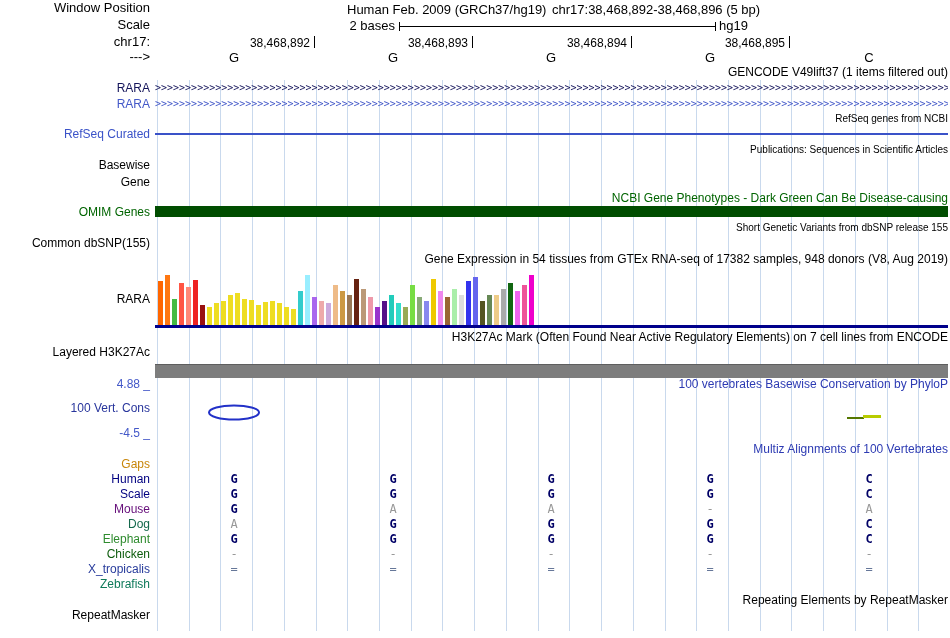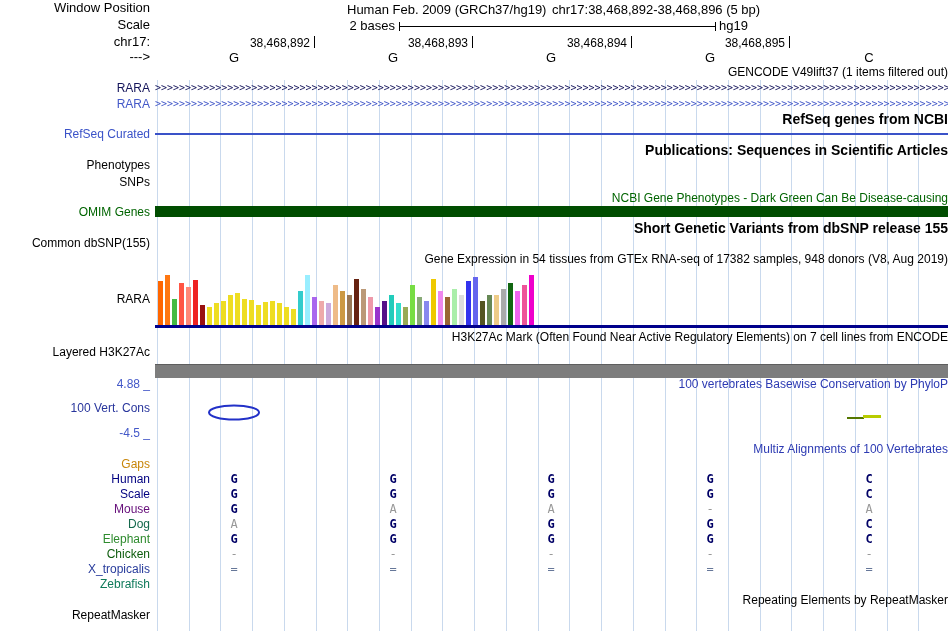--- a/index.html
+++ b/index.html
@@ -3,21 +3,21 @@
 <meta charset="utf-8">
 <style>
   html,body{margin:0;padding:0;background:#fff;}
   #browser{position:relative;width:950px;height:631px;background:#fff;overflow:hidden;
            font-family:"Liberation Sans",sans-serif;color:#000;}
   .lbl{position:absolute;left:0;width:150px;text-align:right;font-size:12px;line-height:14px;
        white-space:nowrap;color:#000;}
   .hlbl{font-size:13px;}
   .ct{position:absolute;left:155px;width:793px;text-align:right;font-size:12px;line-height:14px;
       white-space:nowrap;color:#000;}
-  .ct.small{font-size:14px;line-height:12px;font-weight:bold;}
+  .ct.small{font-size:10px;line-height:12px;}
   .blue{color:#2d3bb3;}
   .green{color:#006400;}
   .htext{position:absolute;font-size:13px;white-space:nowrap;}
   #grid{position:absolute;left:155px;top:80px;width:793px;height:558px;
         background:repeating-linear-gradient(90deg,transparent 0px,transparent 2px,#c9d9ed 2px,#c9d9ed 3px,transparent 3px,transparent 31.72px);}
   .coordlbl{position:absolute;text-align:right;font-size:12px;color:#000;}
   .tick{position:absolute;width:1px;height:12px;background:#000;}
   .baseletter{position:absolute;width:20px;text-align:center;font-size:13px;color:#000;}
   .arrowrow{position:absolute;left:155px;width:793px;height:11px;overflow:hidden;
             font:10px "DejaVu Sans Mono",monospace;line-height:11px;white-space:nowrap;}
@@ -55,22 +55,22 @@
 
   <div class="ct" style="top:65px">GENCODE V49lift37 (1 items filtered out)</div>
   <div class="lbl" style="top:81px;color:#14145a">RARA</div>
   <div class="lbl" style="top:97px;color:#4358c8">RARA</div>
 
   <div class="ct small" style="top:113px">RefSeq genes from NCBI</div>
   <div class="lbl" style="top:127px;color:#3a52c8">RefSeq Curated</div>
   <div id="refseqline"></div>
 
   <div class="ct small" style="top:144px">Publications: Sequences in Scientific Articles</div>
-  <div class="lbl" style="top:158px">Phenotypes</div>
-  <div class="lbl" style="top:175px">SNPs</div>
+  <div class="lbl" style="top:158px">Basewise</div>
+  <div class="lbl" style="top:175px">Gene</div>
 
   <div class="ct green" style="top:191px">NCBI Gene Phenotypes - Dark Green Can Be Disease-causing</div>
   <div class="lbl green" style="top:205px">OMIM Genes</div>
   <div id="omimbar"></div>
 
   <div class="ct small" style="top:222px">Short Genetic Variants from dbSNP release 155</div>
   <div class="lbl" style="top:236px">Common dbSNP(155)</div>
 
   <div class="ct" style="top:252px">Gene Expression in 54 tissues from GTEx RNA-seq of 17382 samples, 948 donors (V8, Aug 2019)</div>
   <div class="lbl" style="top:292px">RARA</div>

